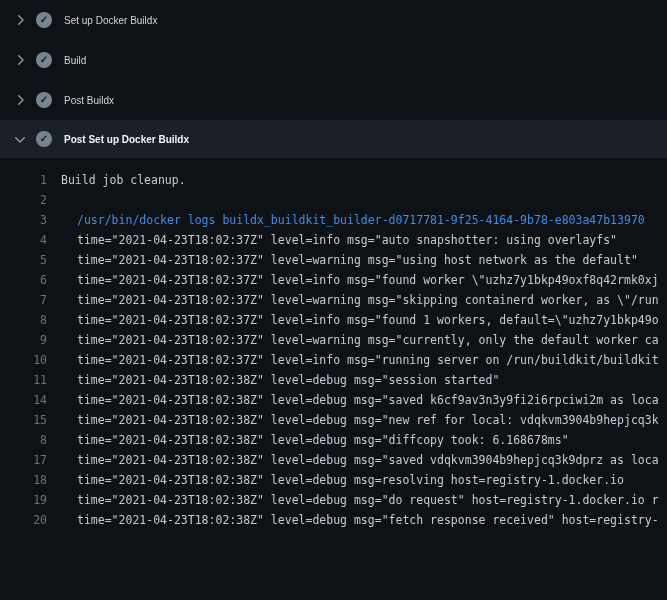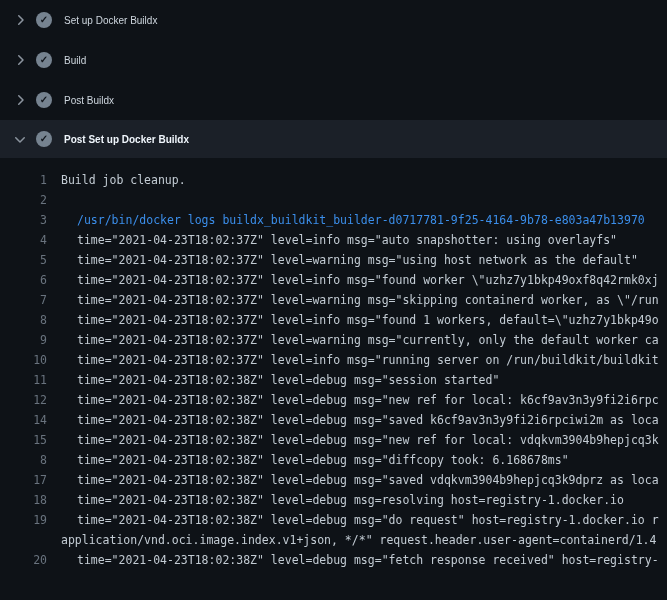--- a/index.html
+++ b/index.html
@@ -154,24 +154,20 @@
   <div class="log-row indent1">
     <span class="log-num">10</span>
     <span class="log-text">time="2021-04-23T18:02:37Z" level=info msg="running server on /run/buildkit/buildkit</span>
   </div>
 
   <div class="log-row indent1">
     <span class="log-num">11</span>
     <span class="log-text">time="2021-04-23T18:02:38Z" level=debug msg="session started"</span>
   </div>
 
-  <div class="log-row indent1">
-    <span class="log-num">12</span>
-    <span class="log-text">time="2021-04-23T18:02:38Z" level=debug msg="new ref for local: k6cf9av3n3y9fi2i6rpc</span>
-  </div>
 
 
   <div class="log-row indent1">
     <span class="log-num">14</span>
     <span class="log-text">time="2021-04-23T18:02:38Z" level=debug msg="saved k6cf9av3n3y9fi2i6rpciwi2m as loca</span>
   </div>
 
   <div class="log-row indent1">
     <span class="log-num">15</span>
     <span class="log-text">time="2021-04-23T18:02:38Z" level=debug msg="new ref for local: vdqkvm3904b9hepjcq3k</span>
@@ -190,23 +186,19 @@
   <div class="log-row indent1">
     <span class="log-num">18</span>
     <span class="log-text">time="2021-04-23T18:02:38Z" level=debug msg=resolving host=registry-1.docker.io</span>
   </div>
 
   <div class="log-row indent1">
     <span class="log-num">19</span>
     <span class="log-text">time="2021-04-23T18:02:38Z" level=debug msg="do request" host=registry-1.docker.io r</span>
   </div>
 
-  <div class="log-row">
-    <span class="log-num"></span>
-    <span class="log-text">application/vnd.oci.image.index.v1+json, */*" request.header.user-agent=containerd/1.4</span>
-  </div>
 
   <div class="log-row indent1">
     <span class="log-num">20</span>
     <span class="log-text">time="2021-04-23T18:02:38Z" level=debug msg="fetch response received" host=registry-</span>
   </div>
 </div>
 </div>
 
 </body></html>

